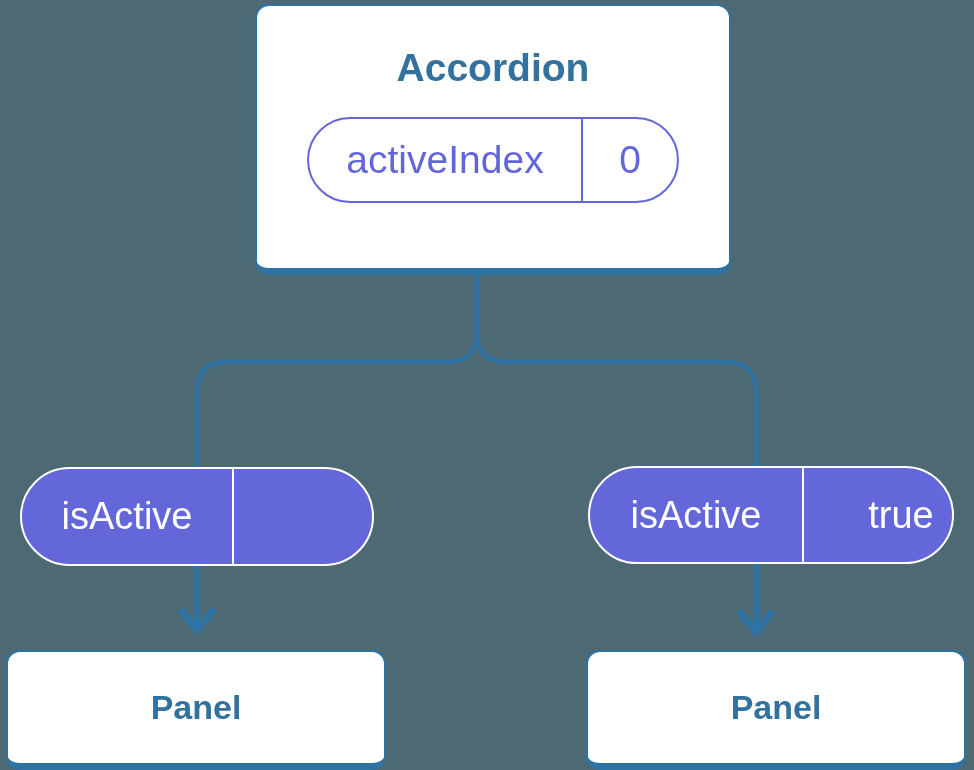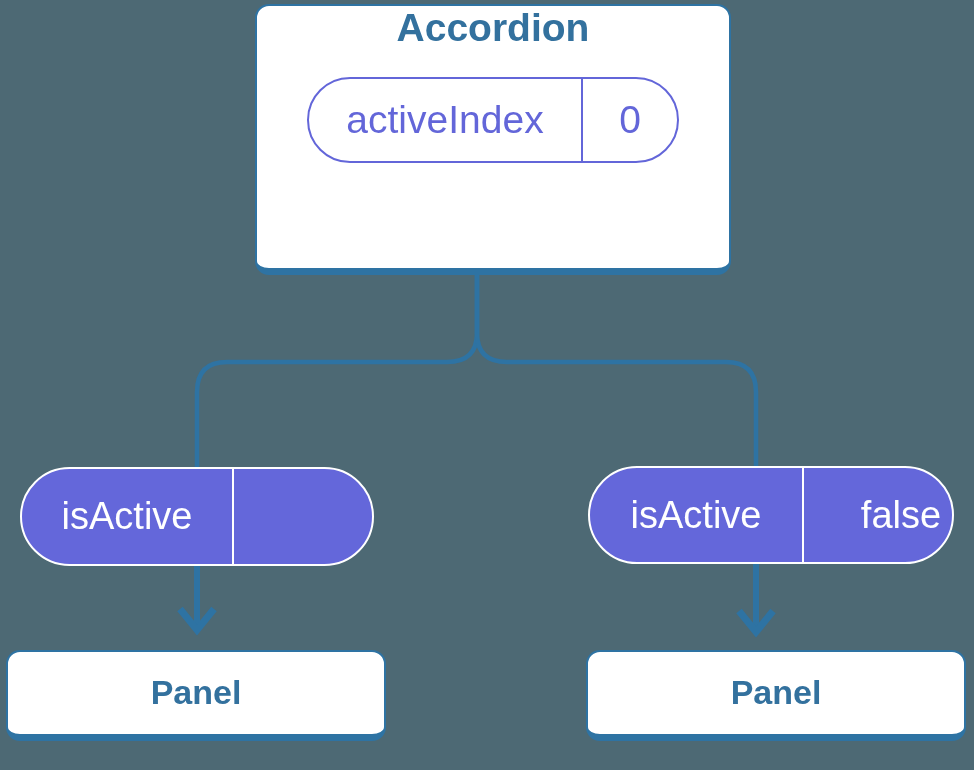--- a/index.html
+++ b/index.html
@@ -20,25 +20,25 @@
     position:absolute;
     background:var(--box_fill,#ffffff);
     border:2.5px solid var(--line_blue,#2e73a3);
     border-bottom-width:7px;
     border-radius:14px;
     box-sizing:border-box;
   }
   .accordion{
     left:255px;top:4px;width:476px;height:271px;
     display:flex;flex-direction:column;align-items:center;
-    gap:26px;
+    padding-top:40px;gap:26px;
   }
   .title{color:var(--text_blue,#33719e);font-weight:600;line-height:1.15;}
   .accordion .title{font-size:39px;}
-  .panel{top:650px;width:380px;height:91px;display:flex;align-items:center;justify-content:center;}
+  .panel{top:650px;width:380px;height:120px;display:flex;align-items:center;justify-content:center;}
   .panel .title{font-size:34px;}
   .panel-left{left:6px;}
   .panel-right{left:586px;}
 
   .pill{display:flex;box-sizing:border-box;border-radius:60px;align-items:stretch;}
   .cell{display:flex;align-items:center;justify-content:center;white-space:nowrap;}
   .state-pill{
     width:372px;height:86px;flex:0 0 auto;
     background:var(--box_fill,#ffffff);
     border:2.5px solid var(--purple,#6366d9);
@@ -82,21 +82,21 @@
       <span class="cell val">0</span>
     </div>
   </div>
 
   <div class="pill prop-pill prop-left">
     <span class="cell key">isActive</span>
   </div>
 
   <div class="pill prop-pill prop-right">
     <span class="cell key">isActive</span>
-    <span class="cell val">false</span>
+    <span class="cell val">true</span>
   </div>
 
   <div class="box panel panel-left">
     <div class="title">Panel</div>
   </div>
 
   <div class="box panel panel-right">
     <div class="title">Panel</div>
   </div>
 

